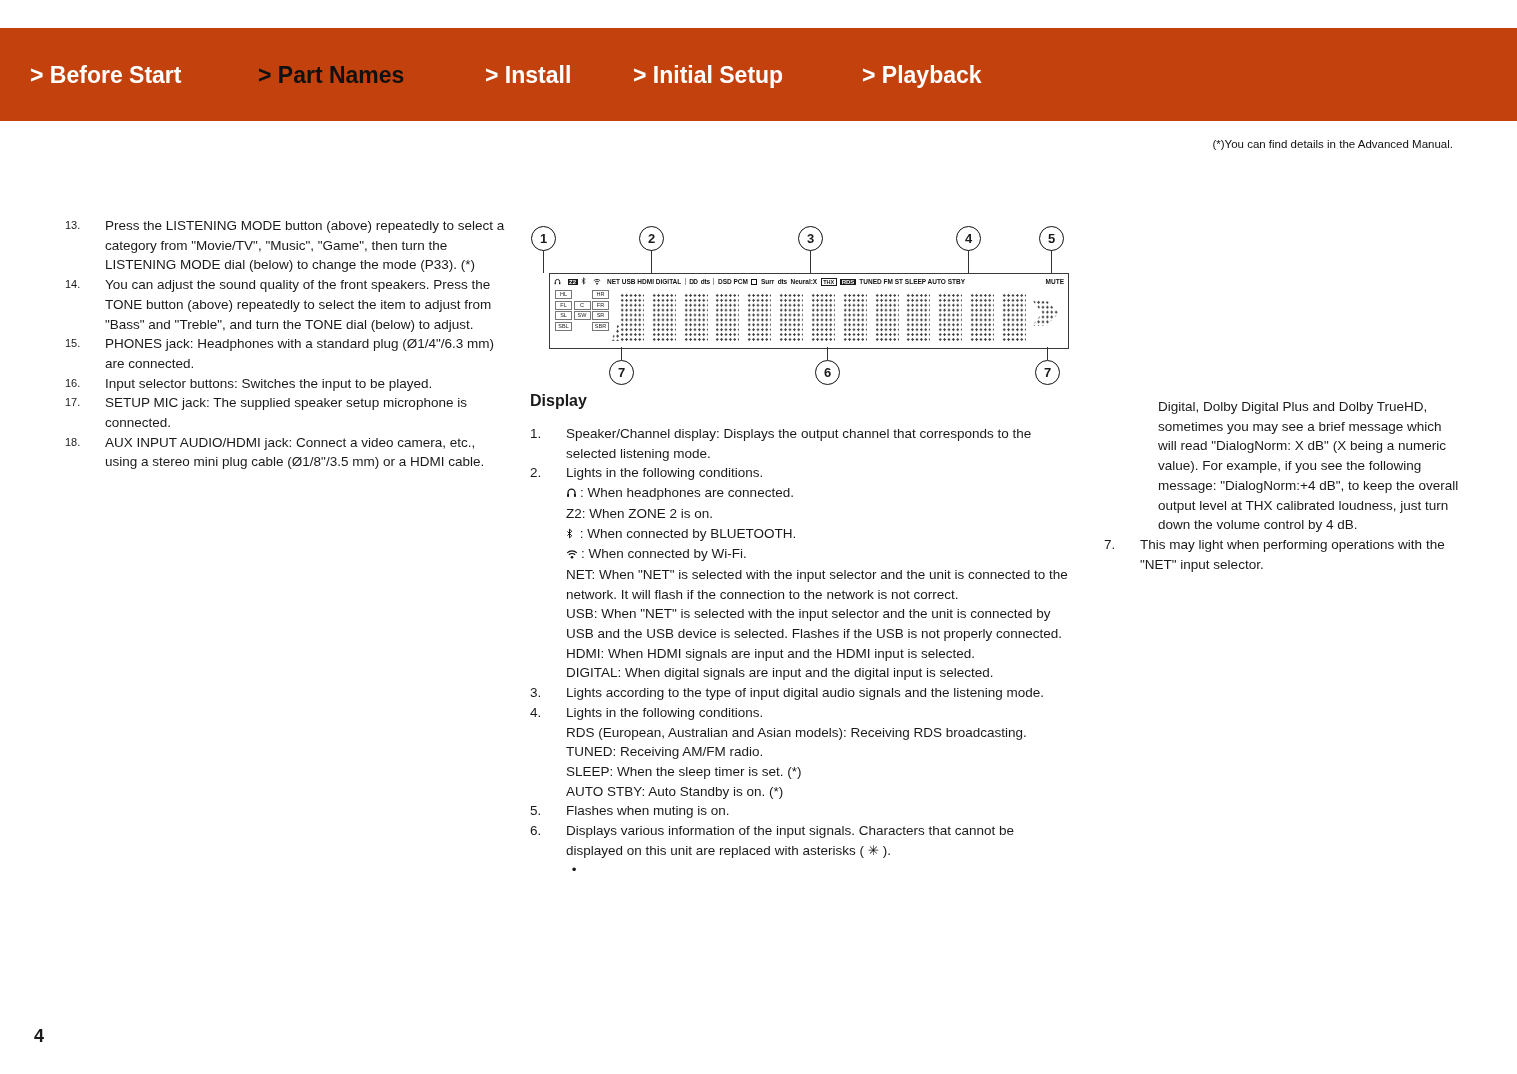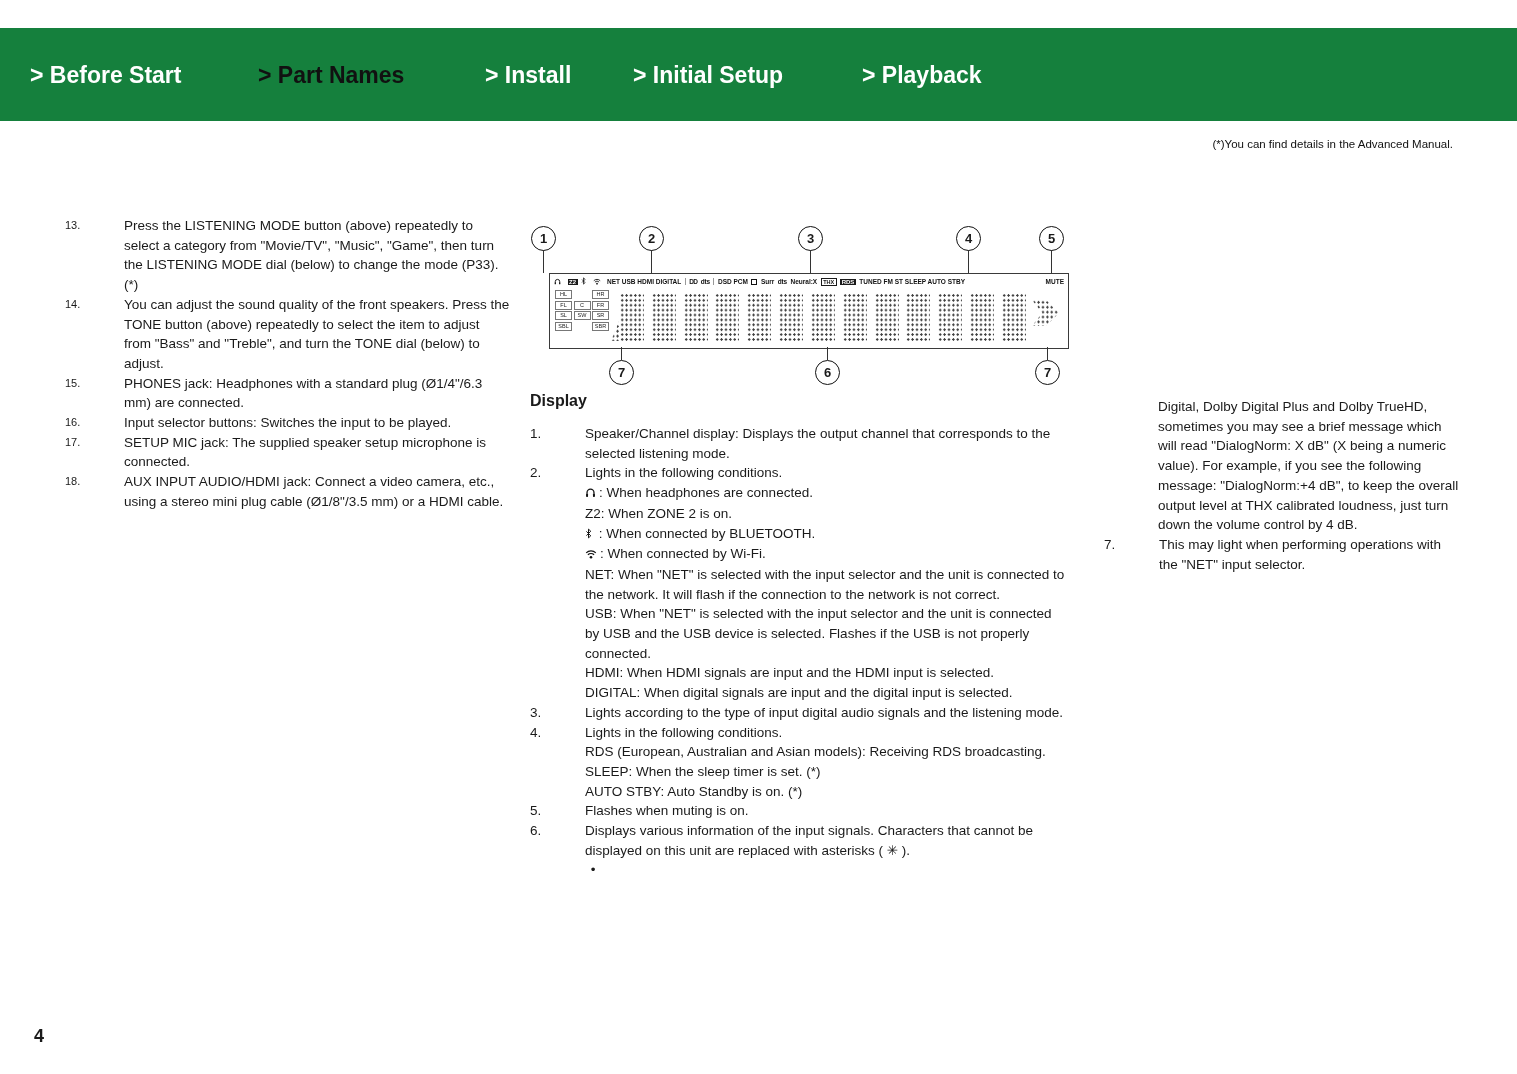--- a/index.html
+++ b/index.html
@@ -1,30 +1,30 @@
 <!DOCTYPE html>
 <html><head>
 <meta charset="utf-8">
 <style>
   html,body{margin:0;padding:0;}
   body{width:1517px;height:1074px;position:relative;background:#ffffff;
        font-family:"Liberation Sans",sans-serif;color:#1a1a1a;overflow:hidden;}
 
   
-  .header{position:absolute;left:0;top:28px;width:100%;height:93px;background:#15803d;}
+  .header{position:absolute;left:0;top:28px;width:100%;height:93px;background:#c2410c;}
   .nav{position:absolute;top:50%;transform:translateY(-50%);font-size:23px;font-weight:bold;white-space:nowrap;}
   .nav-off{color:#ffffff;}
   .nav-on{color:#111111;}
   .note{position:absolute;top:138px;right:64px;font-size:11.5px;color:#111;}
 
   
   .dl{position:absolute;}
   .li{display:flex;align-items:flex-start;gap:16px;}
   .li .n{flex:none;}
-  .li .t{flex:1;font-size:13.5px;line-height:1.46;margin-left:19px;}
+  .li .t{flex:1;font-size:13.5px;line-height:1.46;}
   .lc .n{width:24px;font-size:11px;padding-top:3px;}
   .ds .n{width:20px;font-size:13.5px;line-height:1.46;}
   .tic{display:inline-block;margin-right:3px;vertical-align:-1px;}
   .bul{display:flex;}
   .bul .bch{width:16px;flex:none;text-align:center;}
 
   
   .diagram{position:absolute;left:528px;top:222px;width:542px;height:178px;}
   .co{position:absolute;width:23px;height:23px;border:1.5px solid #111;border-radius:50%;background:#fff;
       display:flex;align-items:center;justify-content:center;font-size:13px;font-weight:bold;}
@@ -219,20 +219,21 @@
   <div class="li">
     <span class="n">3.</span>
     <span class="t">Lights according to the type of input digital audio signals and the listening mode.</span>
   </div>
 
   <div class="li">
     <span class="n">4.</span>
     <div class="t">
       <div>Lights in the following conditions.</div>
       <div>RDS (European, Australian and Asian models): Receiving RDS broadcasting.</div>
+      <div>TUNED: Receiving AM/FM radio.</div>
       <div>SLEEP: When the sleep timer is set. (*)</div>
       <div>AUTO STBY: Auto Standby is on. (*)</div>
     </div>
   </div>
 
   <div class="li">
     <span class="n">5.</span>
     <span class="t">Flashes when muting is on.</span>
   </div>
 

